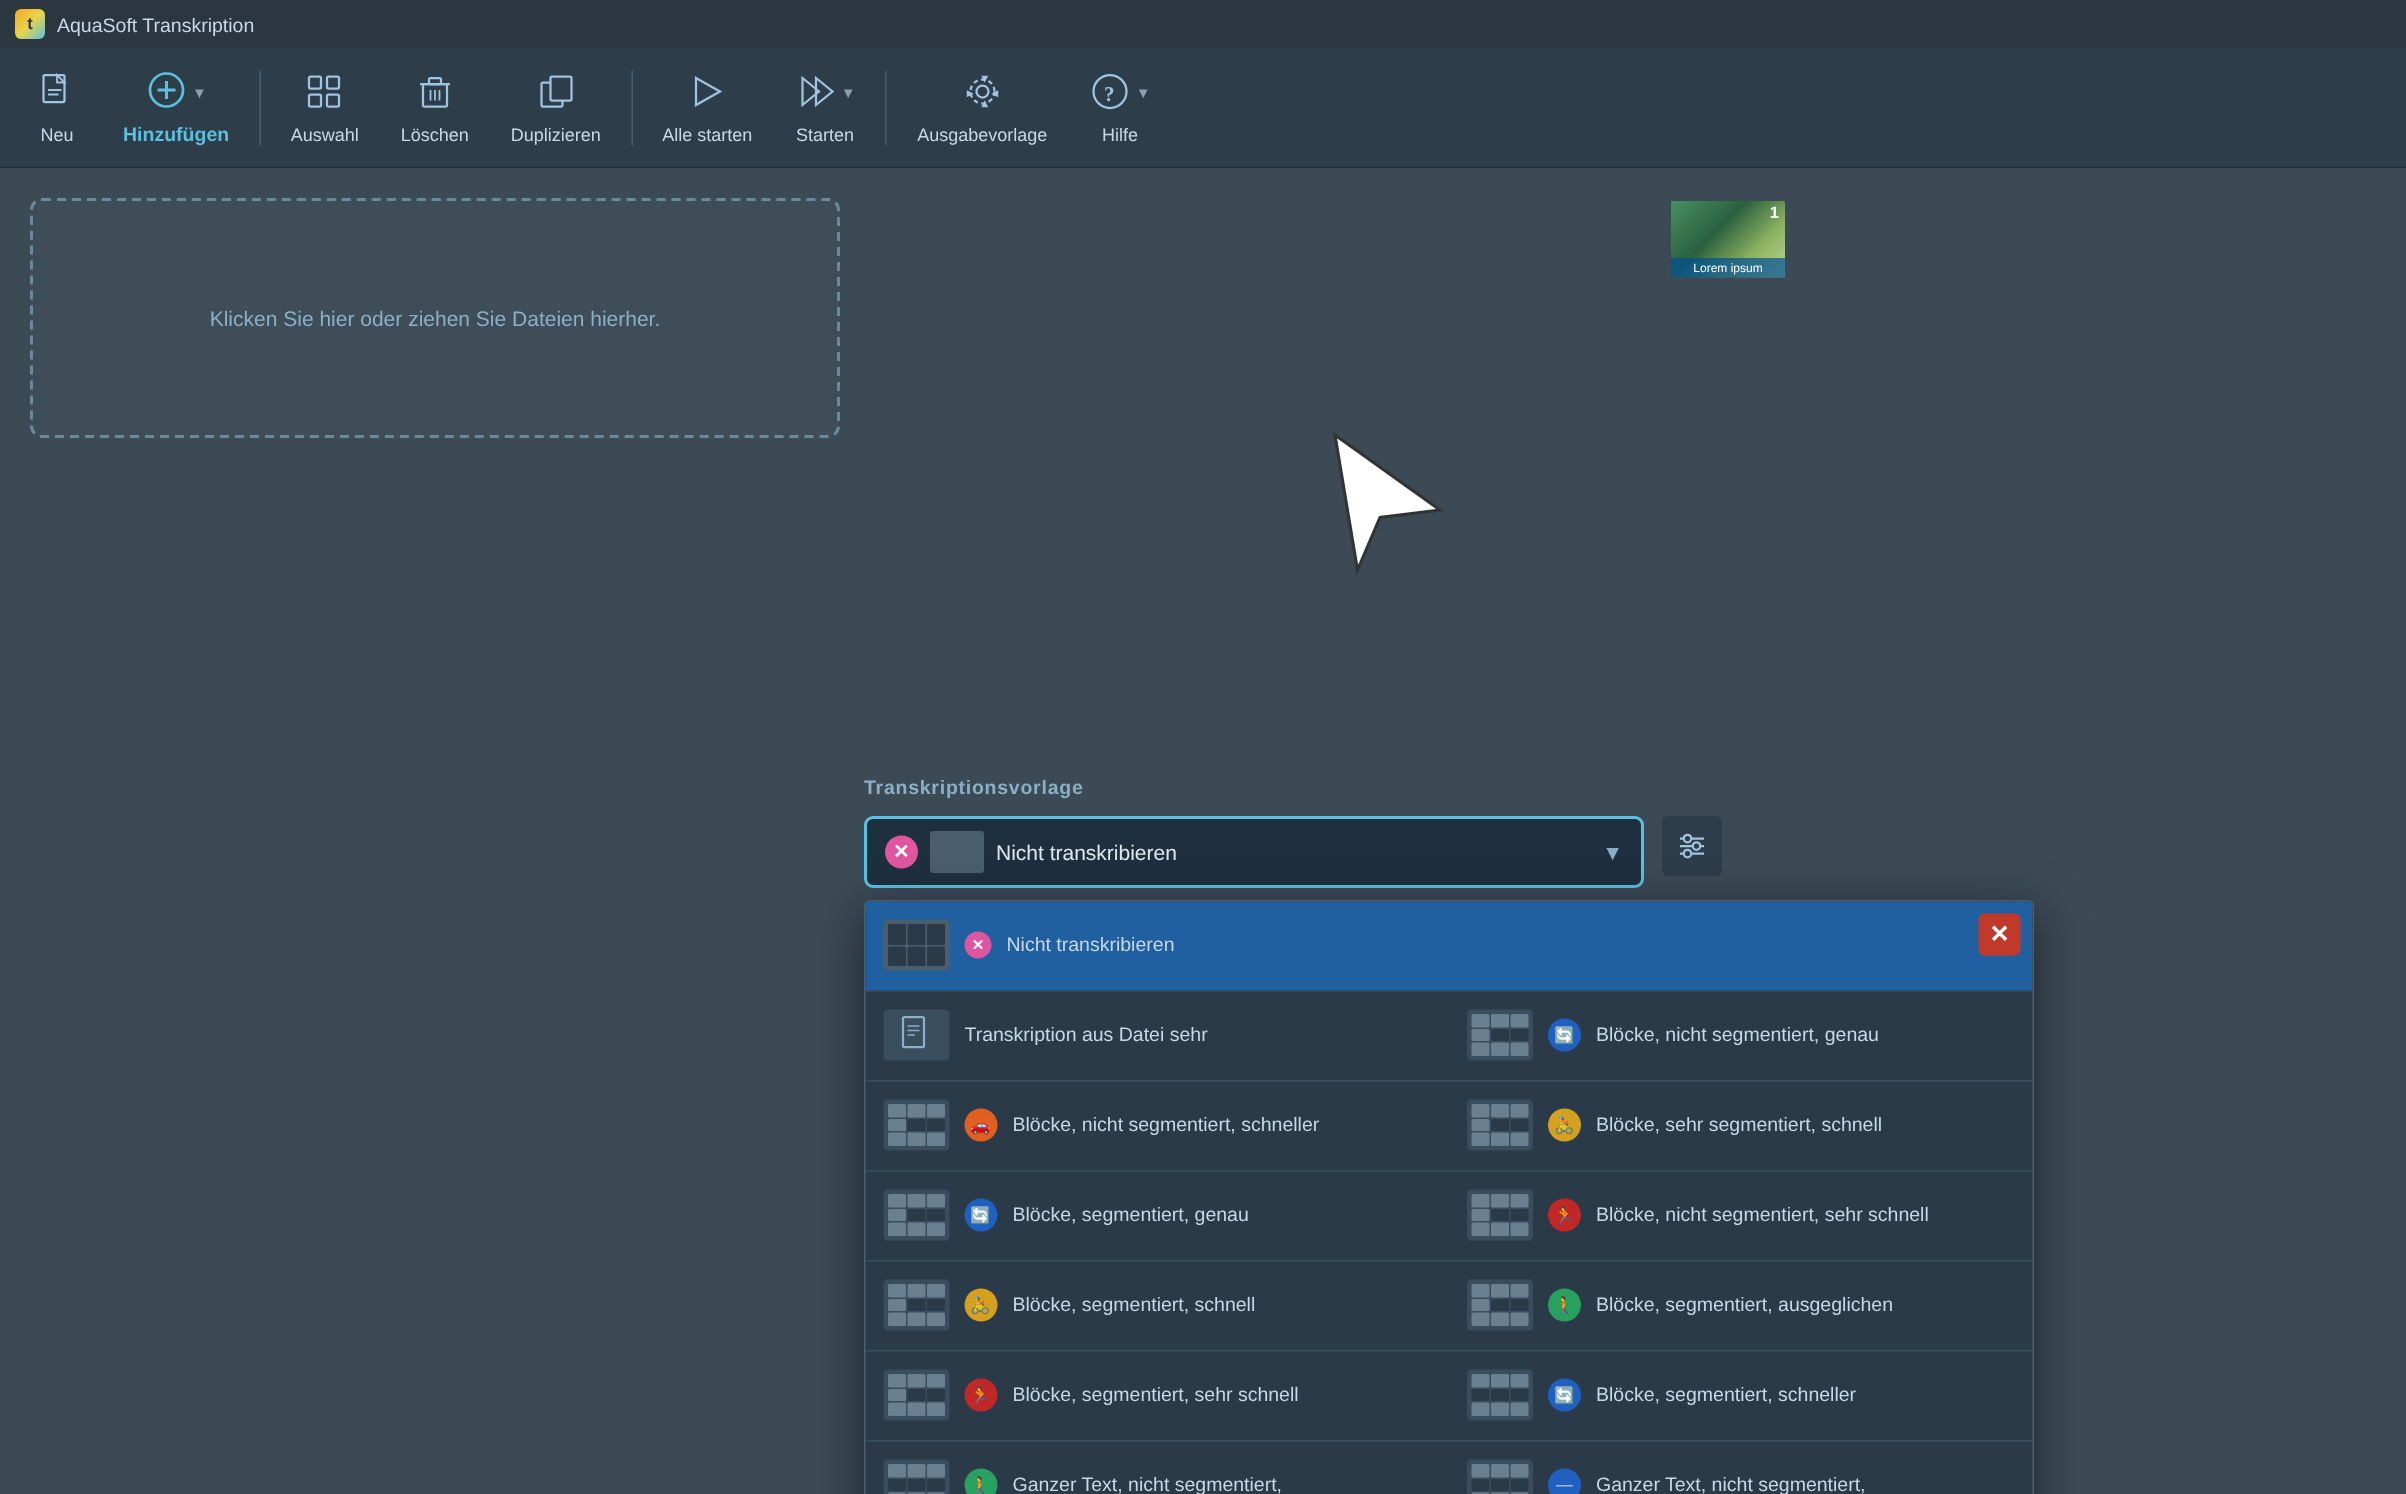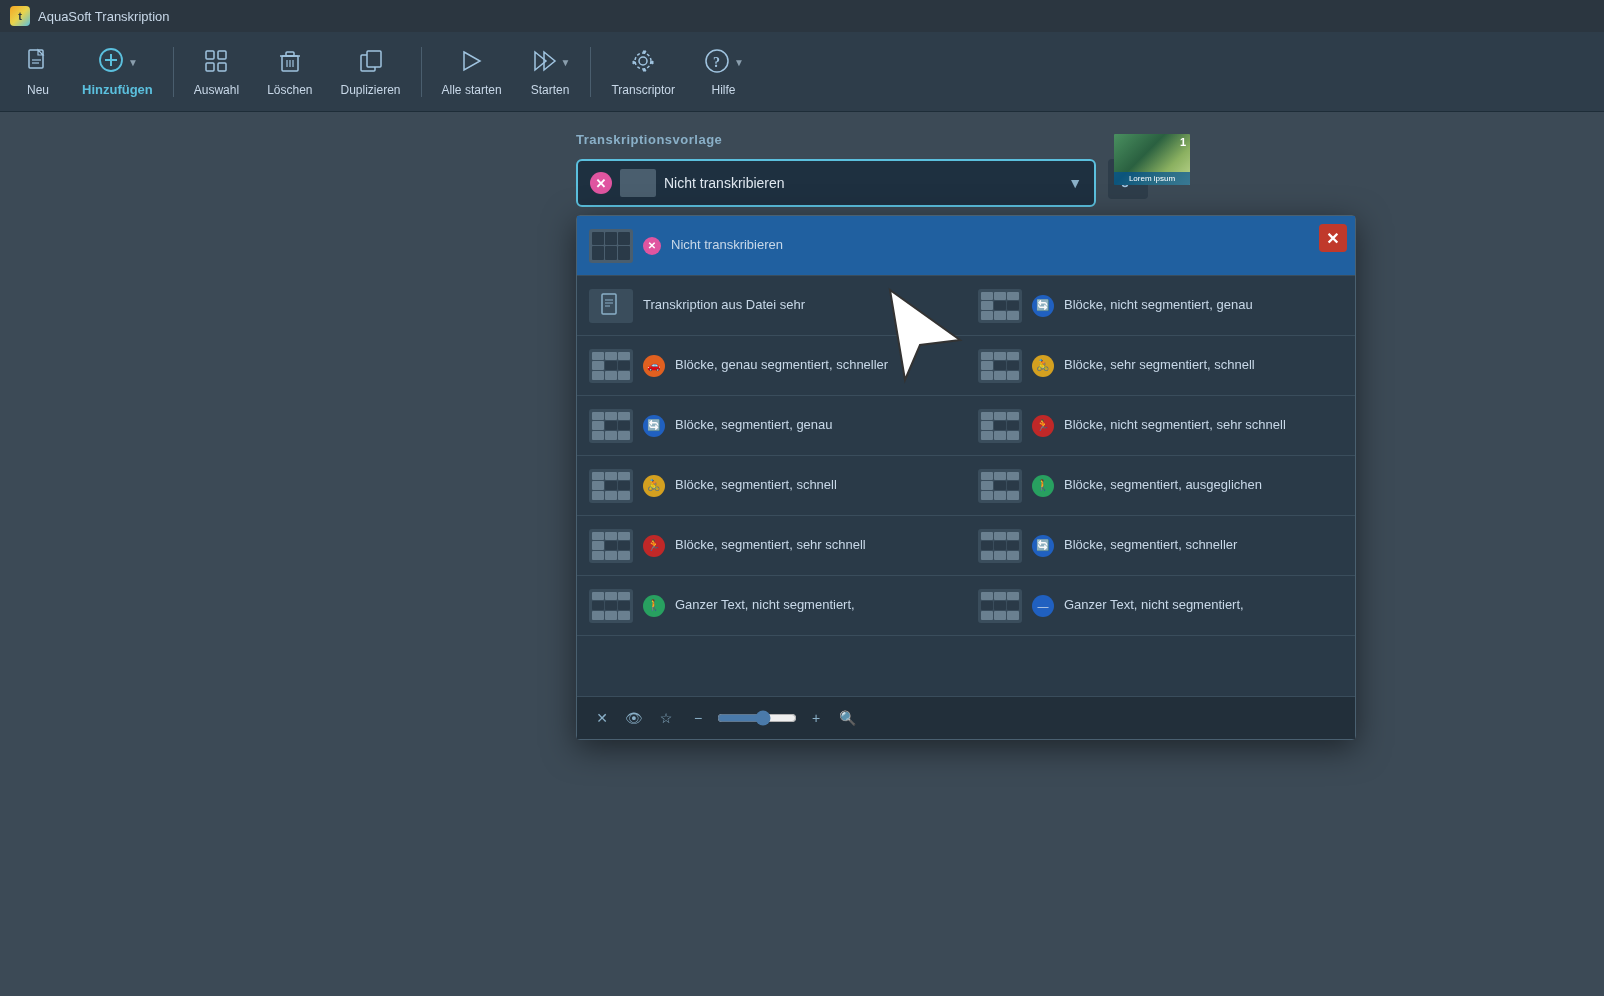--- a/index.html
+++ b/index.html
@@ -104,20 +104,21 @@
       color: #8ab0c8;
       font-size: 14px;
       cursor: pointer;
       background: rgba(255,255,255,0.02);
     }
 
     
     #panel-transcript {
       width: 520px;
       position: relative;
+      justify-content: center;
     }
 
     .transcript-dropdown-wrapper {
       position: relative;
     }
     .transcript-dropdown-btn {
       display: flex;
       align-items: center;
       background: #1e3040;
       border: 2px solid #5bc0de;
@@ -408,40 +409,43 @@
   <div class="toolbar-sep"></div>
 
   <div class="toolbar-btn">
     <span class="tb-icon">
       <svg width="28" height="28" viewBox="0 0 28 28" fill="none">
         <circle cx="14" cy="14" r="4" stroke="#a0c4e0" stroke-width="1.5" fill="none"></circle>
         <path d="M14 4 L15.5 7 L17 4 Z M14 24 L15.5 21 L17 24 Z M4 14 L7 15.5 L4 17 Z M24 14 L21 15.5 L24 17 Z" stroke="#a0c4e0" stroke-width="1" fill="#a0c4e0"></path>
         <circle cx="14" cy="14" r="8" stroke="#a0c4e0" stroke-width="1.5" fill="none" stroke-dasharray="3 2.2"></circle>
       </svg>
     </span>
-    <span>Transcriptor</span>
+    <span>Ausgabevorlage</span>
   </div>
 
   <div class="toolbar-btn">
     <div style="display:flex;align-items:center;gap:2px">
       <span class="tb-icon">
         <svg width="28" height="28" viewBox="0 0 28 28" fill="none">
           <circle cx="14" cy="14" r="11" stroke="#a0c4e0" stroke-width="1.5" fill="none"></circle>
           <text x="10" y="20" font-size="14" fill="#a0c4e0" font-family="serif" font-weight="bold">?</text>
         </svg>
       </span>
       <span class="tb-dropdown-arrow">▼</span>
     </div>
     <span>Hilfe</span>
   </div>
 </div>
 
 <div id="main">
 
   <div class="panel" id="panel-source">
+    <div class="drop-zone">
+      <span>Klicken Sie hier oder ziehen Sie Dateien hierher.</span>
+    </div>
   </div>
 
   <div class="panel" id="panel-transcript">
     <div class="panel-title">Transkriptionsvorlage</div>
 
     <div class="transcript-dropdown-wrapper">
 
       <div class="transcript-dropdown-btn">
         <div class="close-circle">✕</div>
         <div class="preview-thumb"></div>
@@ -516,21 +520,21 @@
               <div style="background:#6a8090;border-radius:1px;"></div>
                 <div style="background:#2a3a48;border-radius:1px;"></div>
                 <div style="background:#2a3a48;border-radius:1px;"></div>
               <div style="background:#6a8090;border-radius:1px;"></div>
                 <div style="background:#6a8090;border-radius:1px;"></div>
                 <div style="background:#6a8090;border-radius:1px;"></div>
             </div>
             <div class="item-badge badge-orange">
               <span style="font-size:11px;">🚗</span>
             </div>
-            <span class="item-name">Blöcke, genau segmentiert, schneller</span>
+            <span class="item-name">Blöcke, nicht segmentiert, schneller</span>
           </div>
 
           <div class="dropdown-item">
             <div style="width:44px;height:34px;background:#3a4d5c;border-radius:3px;flex-shrink:0;display:grid;grid-template-columns:repeat(3,1fr);gap:1px;padding:3px;">
               <div style="background:#6a8090;border-radius:1px;"></div>
                 <div style="background:#6a8090;border-radius:1px;"></div>
                 <div style="background:#6a8090;border-radius:1px;"></div>
               <div style="background:#6a8090;border-radius:1px;"></div>
                 <div style="background:#2a3a48;border-radius:1px;"></div>
                 <div style="background:#2a3a48;border-radius:1px;"></div>

